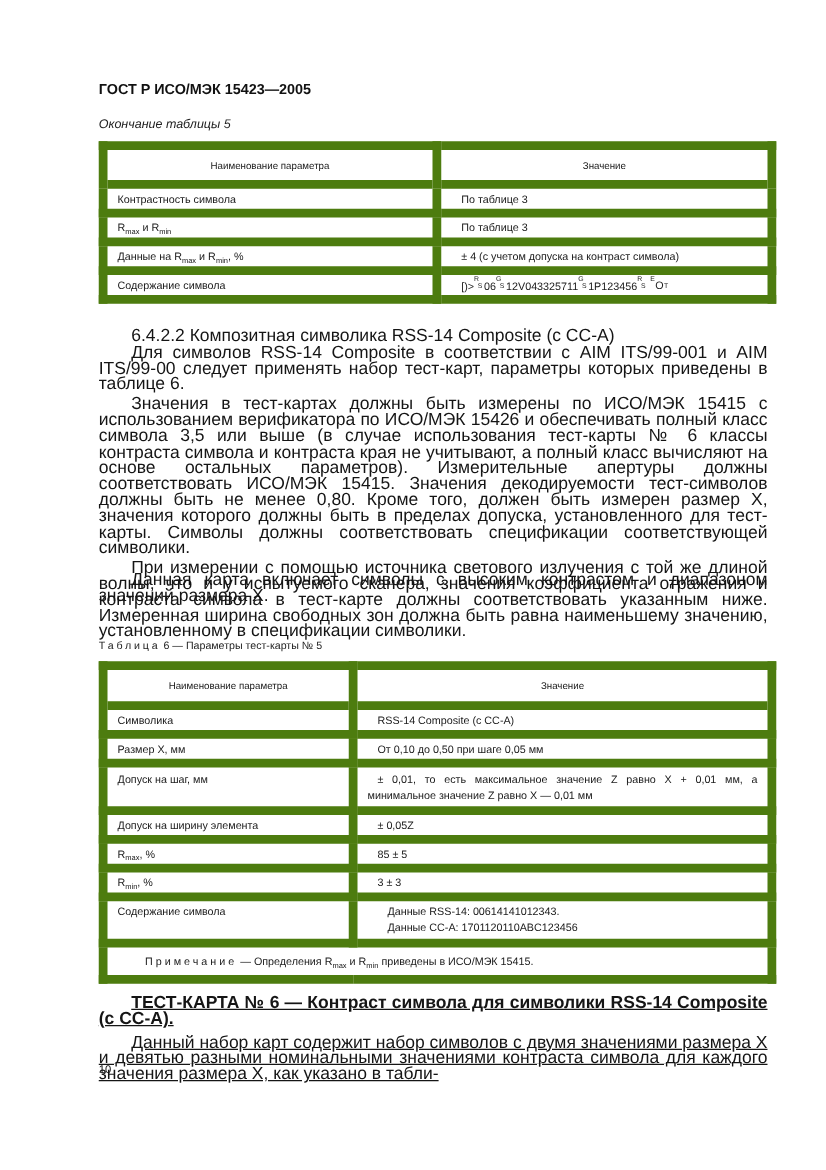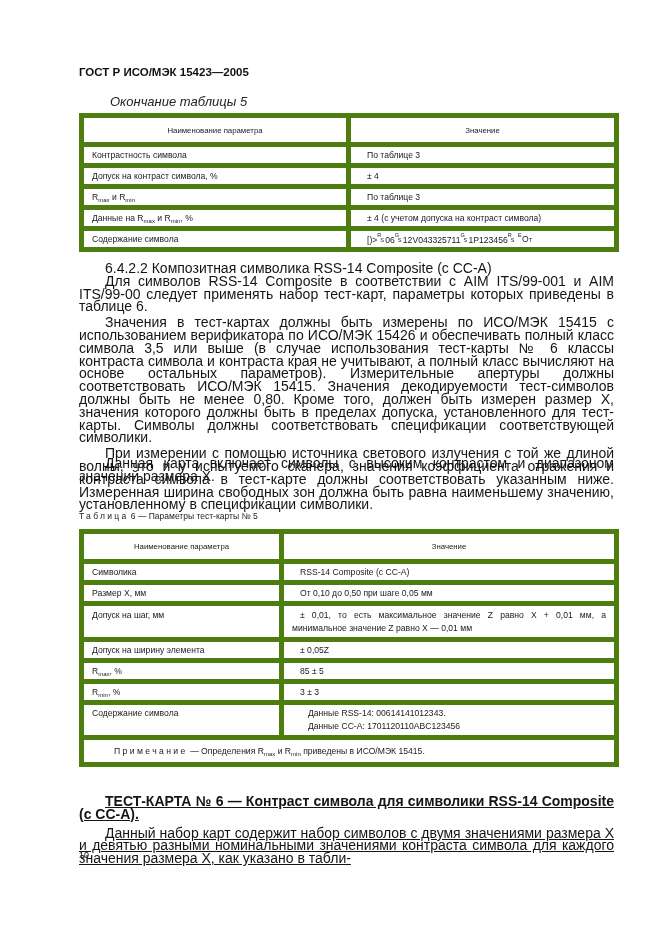--- a/index.html
+++ b/index.html
@@ -6,33 +6,33 @@
   body {
     width: 661px; height: 936px; position: relative; overflow: hidden;
     font-family: "Liberation Sans", "DejaVu Sans", sans-serif;
     color: #111;
   }
   .abs { position: absolute; }
   .header-title {
     left: 79px; top: 66px; font-size: 11.5px; font-weight: bold; letter-spacing: 0;
   }
   .caption-italic {
-    left: 79px; top: 94px; font-size: 13px; font-style: italic; color: #222; margin-left: 31px;
+    left: 79px; top: 94px; font-size: 10px; font-style: italic; color: #222;
   }
   .caption-table {
     left: 79px; top: 511px; font-size: 8.5px; color: #222;
   }
   .caption-table .spaced { letter-spacing: 2.3px; }
 
   table.doc {
     position: absolute; border-collapse: collapse; table-layout: fixed;
     font-size: 8.6px; color: #1a1a1a;
   }
   table.doc td, table.doc th {
-    border: 5px solid #4d7c0f; padding: 0 8px; vertical-align: middle; font-weight: normal;
+    border: 7px solid #4d7c0f; padding: 0 8px; vertical-align: middle; font-weight: normal;
   }
   table.doc th { text-align: center; font-size: 7.8px; }
   table.doc thead tr th { border-bottom: 2.5px solid #111; }
   table.doc td.val { padding-left: 16px; }
   table.doc td.val2 { padding-left: 16px; line-height: 13px; }
   sub.s { font-size: 6px; vertical-align: -2px; line-height: 0; }
   .ctrl { display: inline-block; position: relative; width: 8px; height: 10px; vertical-align: -1px; }
   .ctrl .hi { position: absolute; left: 0; top: -2px; font-size: 5.5px; }
   .ctrl .lo { position: absolute; left: 3px; top: 3px; font-size: 5.5px; }
 
@@ -75,24 +75,20 @@
   <thead>
     <tr>
       <th>Наименование параметра</th>
       <th>Значение</th>
     </tr>
   </thead>
   <tbody>
     <tr>
       <td>Контрастность символа</td>
       <td class="val">По таблице 3</td>
-    </tr>
-    <tr>
-      <td>Допуск на контраст символа, %</td>
-      <td class="val">± 4</td>
     </tr>
     <tr>
       <td><span>R</span><sub class="s">max</sub><span> и R</span><sub class="s">min</sub></td>
       <td class="val">По таблице 3</td>
     </tr>
     <tr>
       <td><span>Данные на R</span><sub class="s">max</sub><span> и R</span><sub class="s">min</sub><span>, %</span></td>
       <td class="val">± 4 (с учетом допуска на контраст символа)</td>
     </tr>
     <tr>

